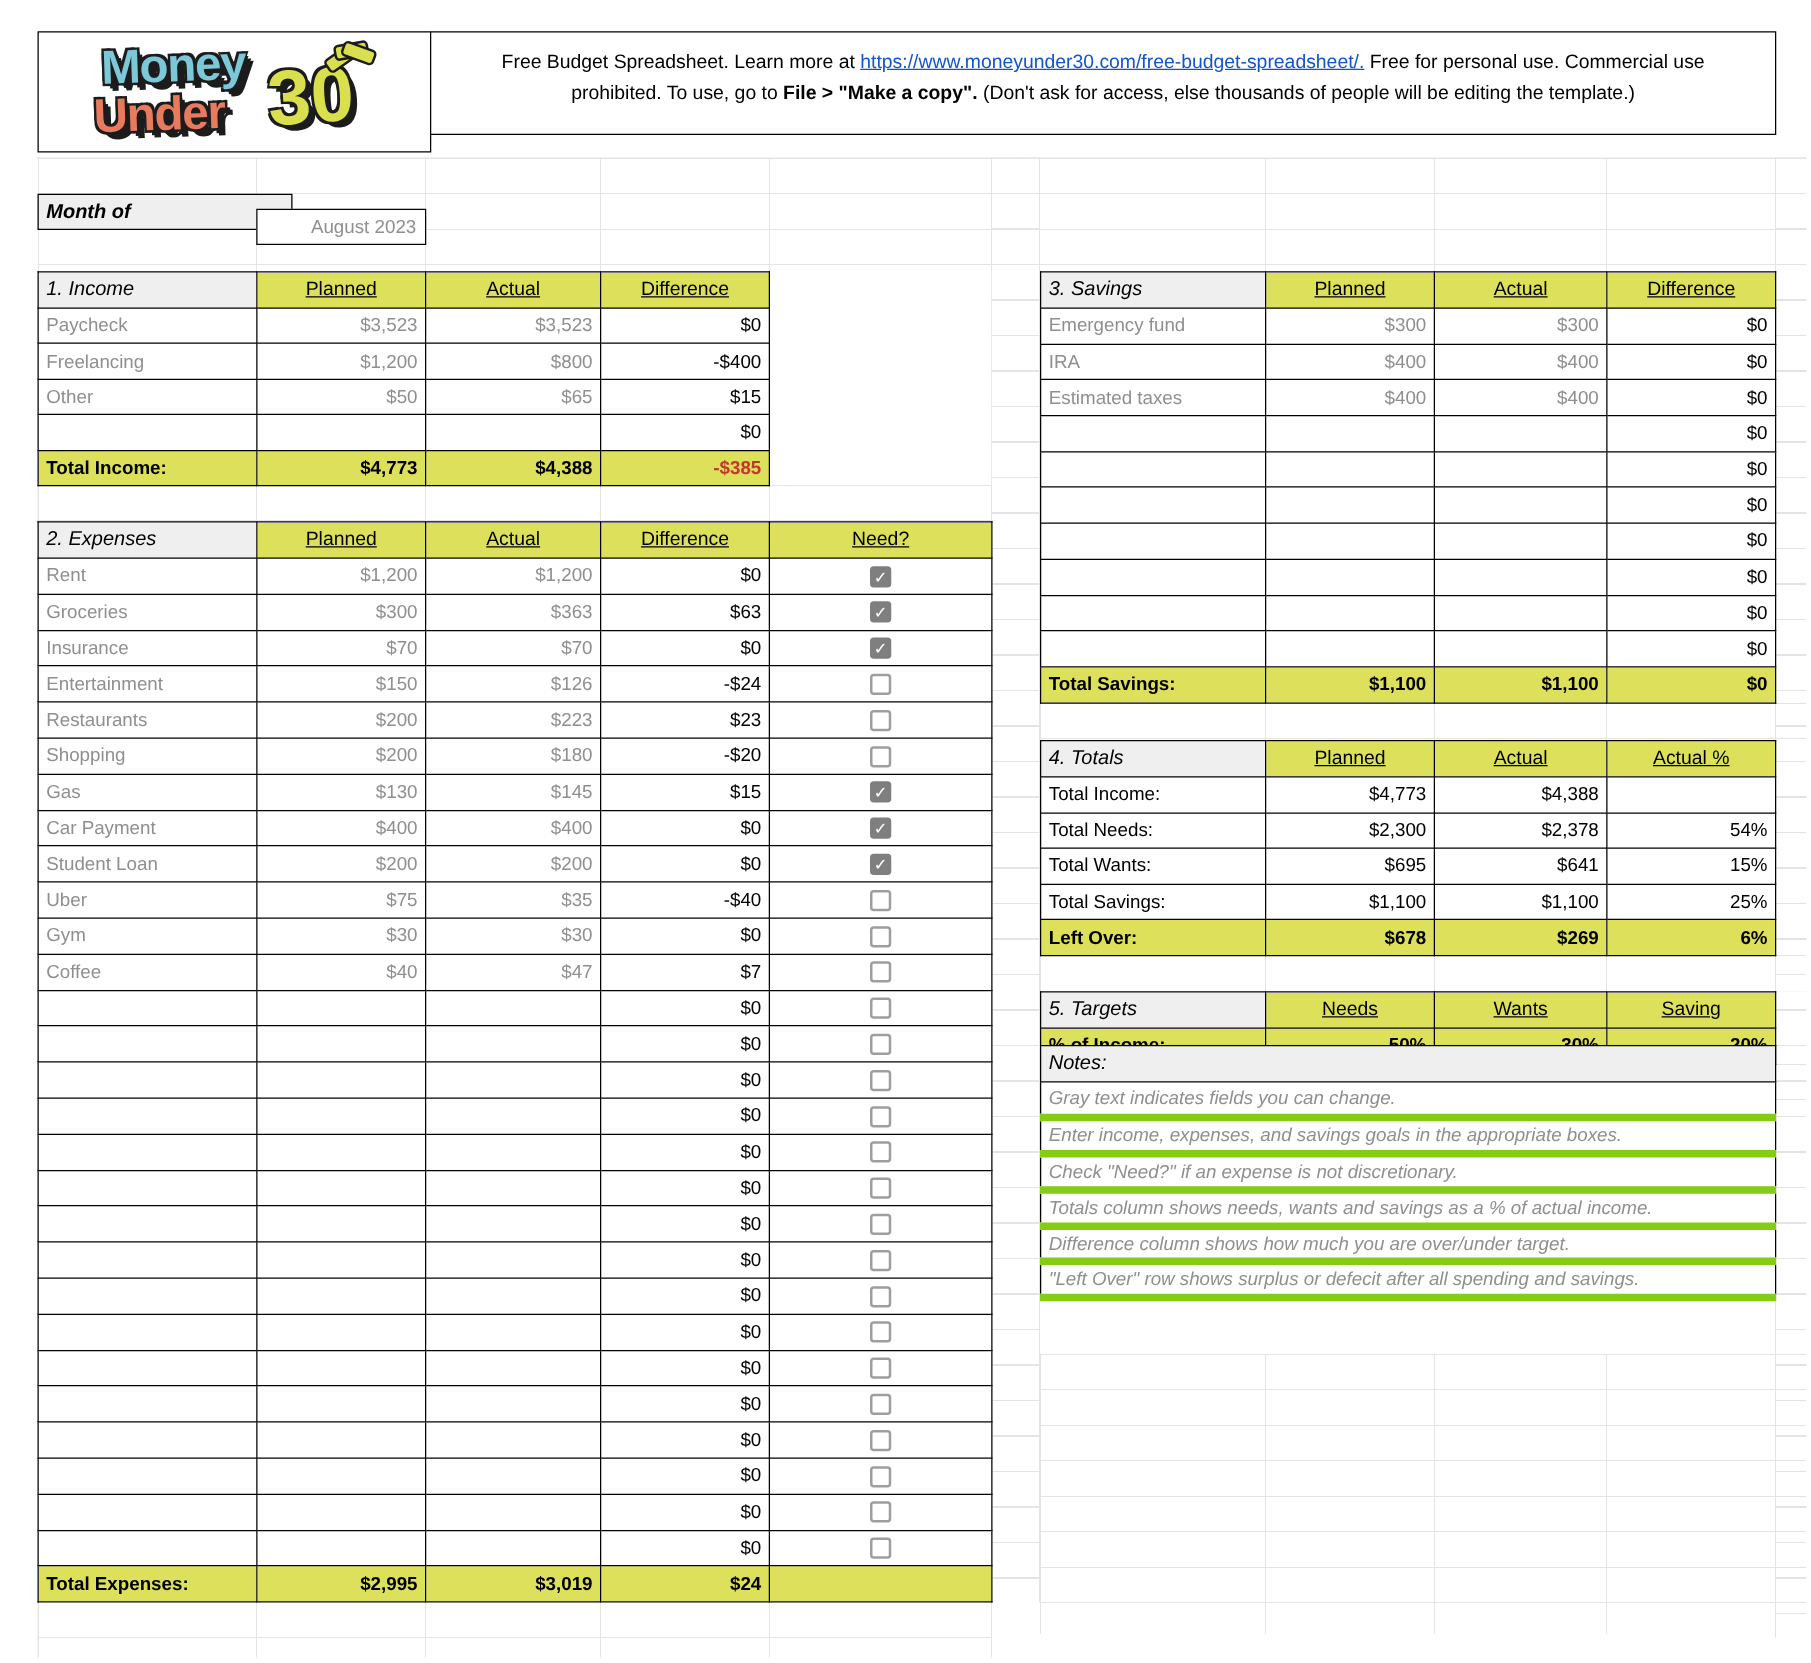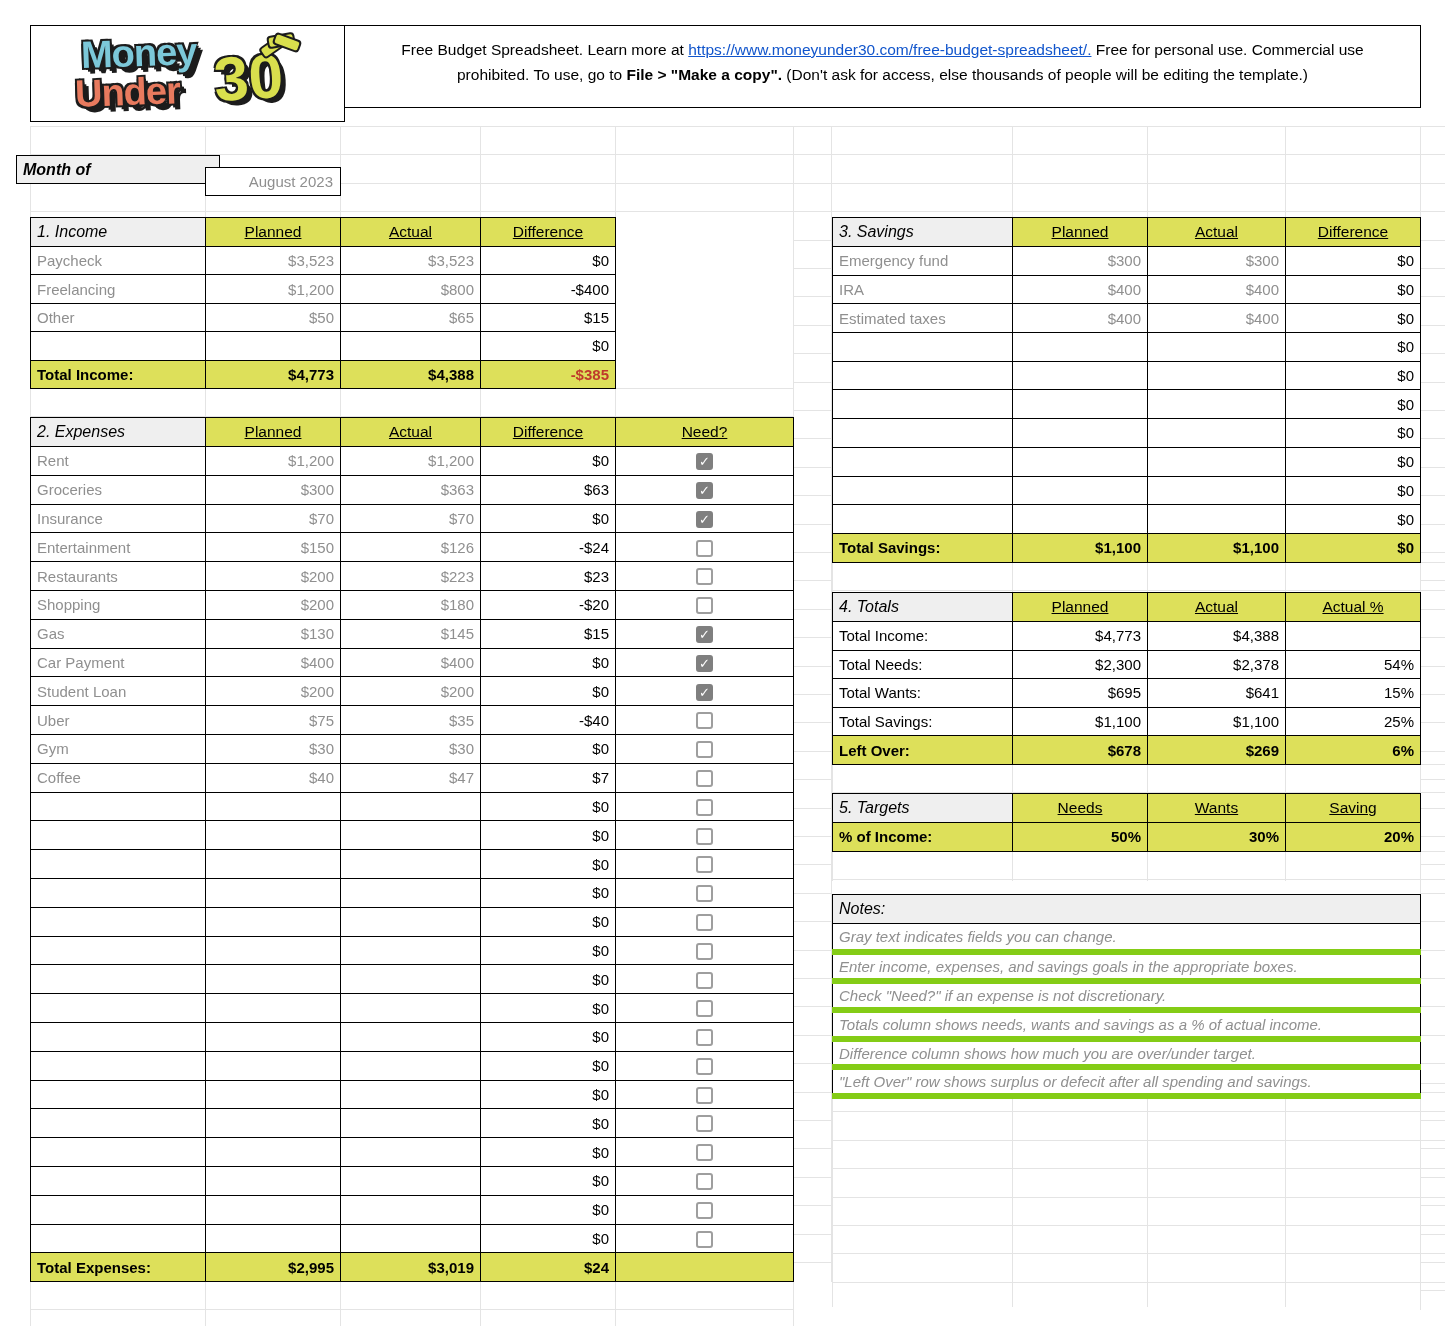--- a/index.html
+++ b/index.html
@@ -95,21 +95,21 @@
     <span class="logo-under">Under</span>
     <span class="logo-30">30</span>
     <i class="fanbar fan1"></i>
     <i class="fanbar fan2"></i>
     <i class="fanbar fan3"></i>
   </div>
   <div class="bcell banner-text" style="left:344px;top:25px;width:1077px;height:83px;">
     <span>Free Budget Spreadsheet. Learn more at </span><a href="#">https://www.moneyunder30.com/free-budget-spreadsheet/.</a><span> Free for personal use. Commercial use prohibited. To use, go to </span><b>File &gt; "Make a copy".</b><span> (Don't ask for access, else thousands of people will be editing the template.)</span>
   </div>
 
-  <div class="mcell mlabel" style="left:16px;top:155px;width:204px;height:29px;">Month of</div>
+  <div class="mcell mlabel" style="left:30px;top:155px;width:204px;height:29px;">Month of</div>
   <div class="mcell mvalue" style="left:205px;top:155px;width:136px;height:29px;">August 2023</div>
 
   <table class="tbl income" style="left:30px;top:217px;">
     <colgroup>
         <col style="width:175px">
         <col style="width:135px">
         <col style="width:140px">
         <col style="width:135px">
       </colgroup>
     <thead>
@@ -538,21 +538,21 @@
     <tfoot>
         <tr class="totalrow">
       <td class="tlabel">% of Income:</td>
       <td class="tval">50%</td>
       <td class="tval">30%</td>
       <td class="tval">20%</td>
     </tr>
       </tfoot>
   </table>
 
-  <table class="tbl notes" style="left:832px;top:894px;padding-left:32px;">
+  <table class="tbl notes" style="left:832px;top:836px;padding-left:32px;">
     <colgroup>
         <col style="width:588px">
       </colgroup>
     <thead>
         <tr>
       <th class="section-title">Notes:</th>
     </tr>
       </thead>
     <tbody id="notes-body">
         <tr>

